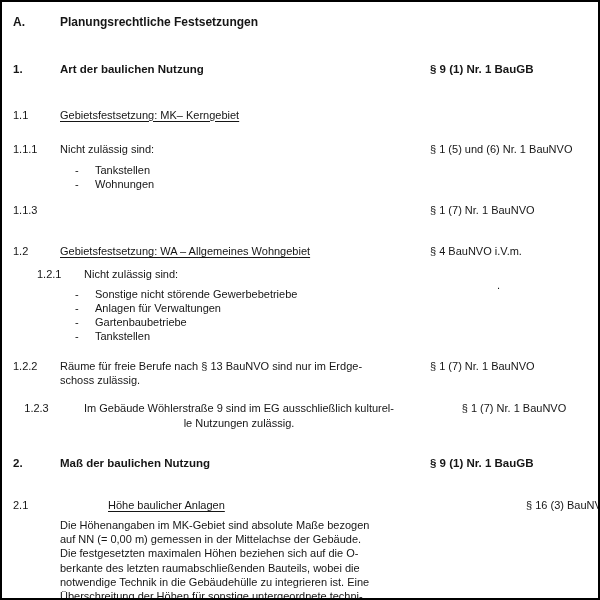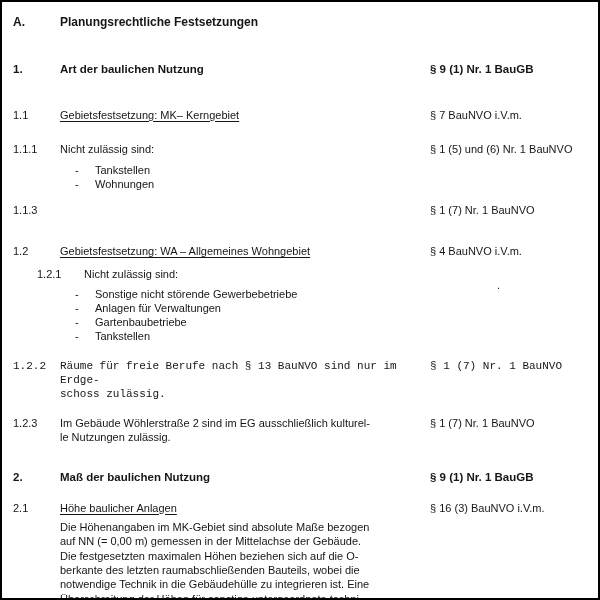--- a/index.html
+++ b/index.html
@@ -54,24 +54,24 @@
   }
   .mt-a      { margin-top: 6px; }
   .mt-s1     { margin-top: 32px; }
   .mt-s1_1   { margin-top: 31px; }
   .mt-s1_1_1 { margin-top: 20px; }
   .mt-bul1   { margin-top: 7px; }
   .mt-s1_1_3 { margin-top: 11px; }
   .mt-s1_2   { margin-top: 27px; }
   .mt-s1_2_1 { margin-top: 9px; margin-left: 24px; }
   .mt-bul2   { margin-top: 5px; }
-  .mt-s1_2_2 { margin-top: 15px; font-family: Liberation Mono, monospace; }
-  .mt-s1_2_3 { margin-top: 14px; }
+  .mt-s1_2_2 { margin-top: 15px; }
+  .mt-s1_2_3 { margin-top: 14px; text-align: center; }
   .mt-s2     { margin-top: 26px; }
-  .mt-s2_1   { margin-top: 16px; }
+  .mt-s2_1   { margin-top: 28px; gap: 48px; }
   .mt-p2_1   { margin-top: 5px; }
   .artifact {
     position: absolute;
     left: 495px;
     top: 276px;
     font-size: 11px;
   }
 </style>
 </head>
 <body>
@@ -85,21 +85,20 @@
 
   <div class="row h h-sec mt-s1">
     <span class="num">1.</span>
     <span class="body">Art der baulichen Nutzung</span>
     <span class="ref">§ 9 (1) Nr. 1 BauGB</span>
   </div>
 
   <div class="row mt-s1_1">
     <span class="num">1.1</span>
     <span class="body u">Gebietsfestsetzung: MK– Kerngebiet</span>
-    <span class="ref">§ 7 BauNVO i.V.m.</span>
   </div>
 
   <div class="row mt-s1_1_1">
     <span class="num">1.1.1</span>
     <span class="body">Nicht zulässig sind:</span>
     <span class="ref">§ 1 (5) und (6) Nr. 1 BauNVO</span>
   </div>
 
   <div class="row mt-bul1">
     <span class="num"></span>
@@ -155,21 +154,21 @@
 
   <div class="row mt-s1_2_2">
     <span class="num">1.2.2</span>
     <span class="body lines">Räume für freie Berufe nach § 13 BauNVO sind nur im Erdge-
 schoss zulässig.</span>
     <span class="ref">§ 1 (7) Nr. 1 BauNVO</span>
   </div>
 
   <div class="row mt-s1_2_3">
     <span class="num">1.2.3</span>
-    <span class="body lines">Im Gebäude Wöhlerstraße 2 sind im EG ausschließlich kulturel-
+    <span class="body lines">Im Gebäude Wöhlerstraße 9 sind im EG ausschließlich kulturel-
 le Nutzungen zulässig.</span>
     <span class="ref">§ 1 (7) Nr. 1 BauNVO</span>
   </div>
 
   <div class="row h h-sec mt-s2">
     <span class="num">2.</span>
     <span class="body">Maß der baulichen Nutzung</span>
     <span class="ref">§ 9 (1) Nr. 1 BauGB</span>
   </div>
 

